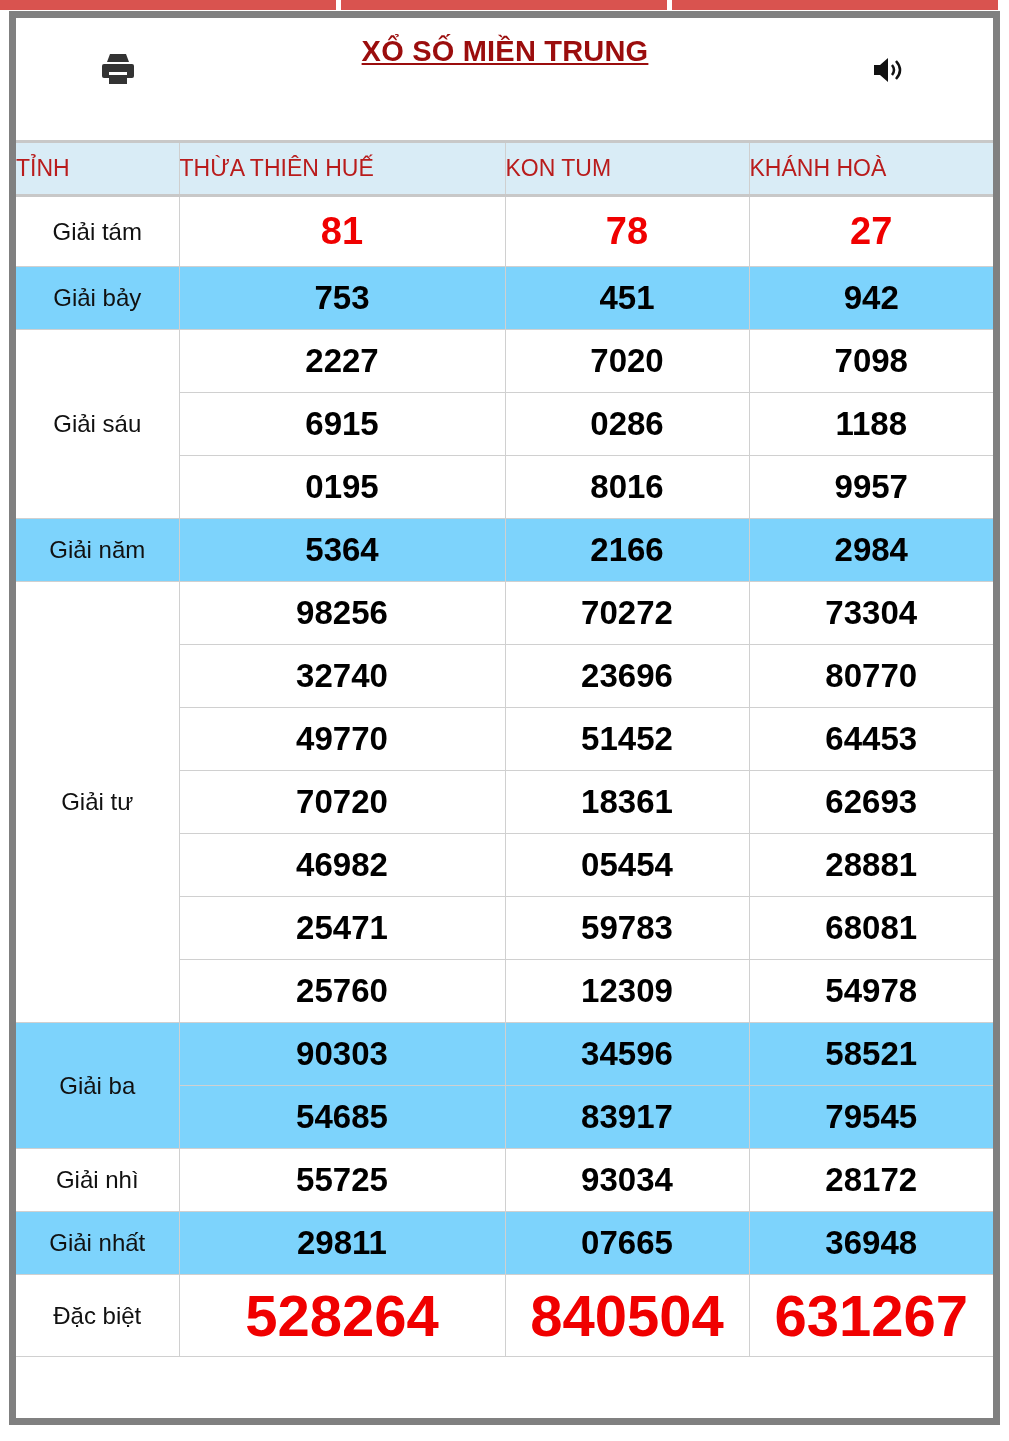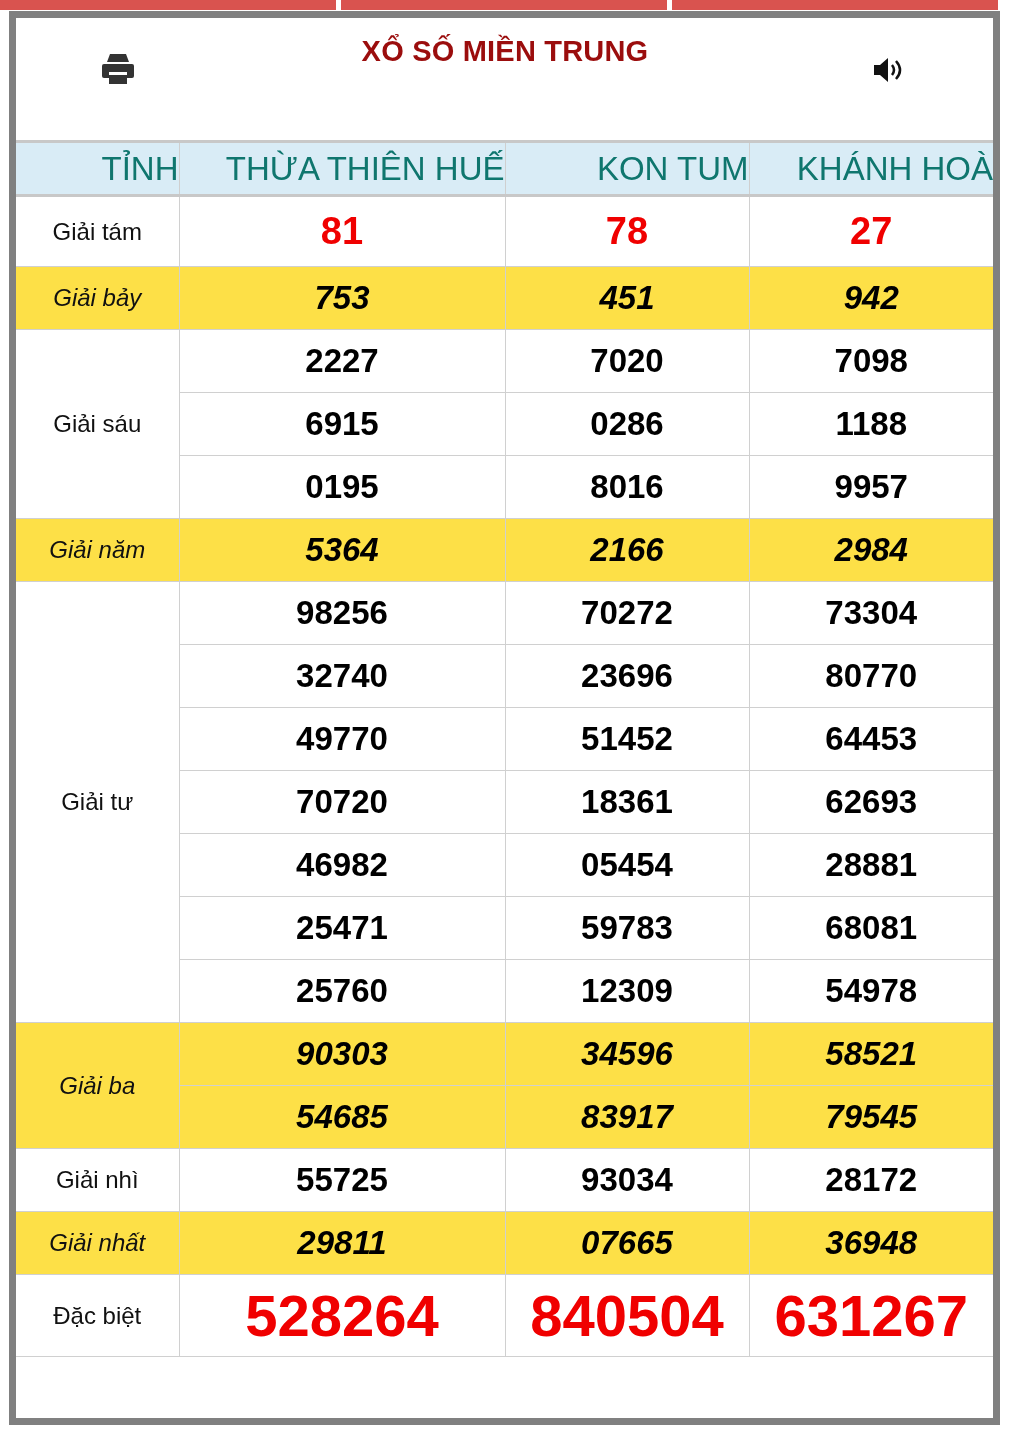--- a/index.html
+++ b/index.html
@@ -10,51 +10,51 @@
   .top-tab { position: absolute; top: 0; height: 10px; background: #d9534f; }
 
   .frame {
     position: absolute; left: 9px; top: 11px; width: 991px; height: 1414px;
     border: 7px solid #808080; background: #ffffff;
   }
 
   .header { position: relative; height: 122px; }
   .title {
     position: absolute; left: 1px; right: 0; top: 17px; text-align: center;
-    color: #9b0d0d; font-weight: bold; font-size: 29px; letter-spacing: 0.2px;
+    color: #9b0d0d; font-weight: bold; font-size: 29px; letter-spacing: 0.2px; text-decoration: underline;
   }
   .subtitle {
     position: absolute; left: 0; right: 0; top: 78px; text-align: center;
     color: #9b0d0d; font-size: 27px;
   }
   .print-btn { position: absolute; left: 84px; top: 32px; width: 36px; height: 36px; cursor: pointer; }
   .sound-btn { position: absolute; left: 856px; top: 38px; width: 34px; height: 28px; cursor: pointer; }
 
   table.results {
     position: absolute; left: 0; top: 122px; width: 977px;
     border-collapse: collapse; table-layout: fixed;
   }
   table.results col.c0 { width: 163px; }
   table.results col.c1 { width: 326px; }
   table.results col.c2 { width: 244px; }
   table.results col.c3 { width: 244px; }
 
   table.results th {
-    background: #d9ecf6; font-weight: normal; font-size: 33px; height: 54px;
+    background: #d9ecf6; font-weight: normal; font-size: 23px; height: 54px;
     border-top: 3px solid #c8c8c8; border-bottom: 3px solid #c8c8c8;
     border-left: 1px solid #cfcfcf; border-right: 1px solid #cfcfcf;
-    text-align: right; vertical-align: middle; color: #0f766e;
+    text-align: left; vertical-align: middle; color: #b91c1c;
   }
   table.results td {
     border: 1px solid #d0d0d0; text-align: center; vertical-align: middle;
     height: 63px;
   }
   table.results td.label { font-size: 24px; color: #111; }
   table.results td.num { font-size: 33px; font-weight: bold; color: #000; }
-  table.results tr.shade td { background: #fde047; font-style: italic; }
+  table.results tr.shade td { background: #7dd3fc; }
   table.results tr.g8 td { height: 71px; }
   table.results tr.g8 td.num { font-size: 38px; color: #f00000; margin-left: 32px; }
   table.results tr.db td { height: 82px; }
   table.results tr.db td.num { font-size: 58px; color: #f00000; }
   table.results tr:first-child th:first-child { border-left: none; }
   table.results td:first-child, table.results th:first-child { border-left: none; }
   table.results td:last-child, table.results th:last-child { border-right: none; }
 
   .footer {
     position: absolute; left: 0; right: 0; top: 1347px; height: 60px;

